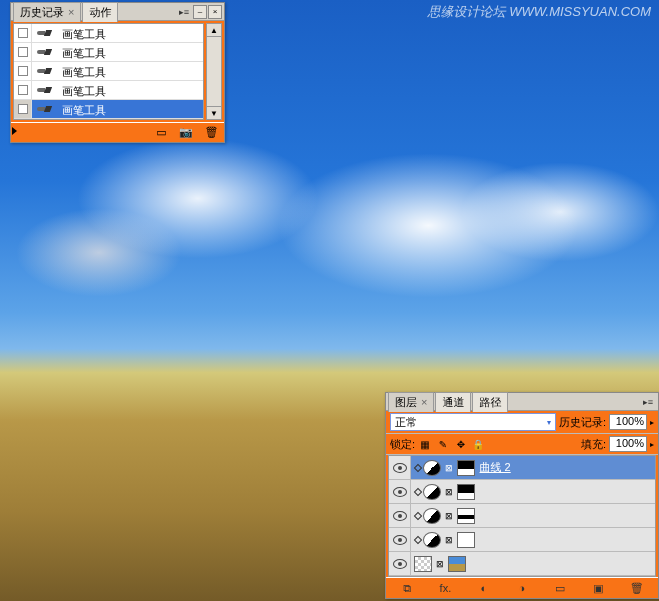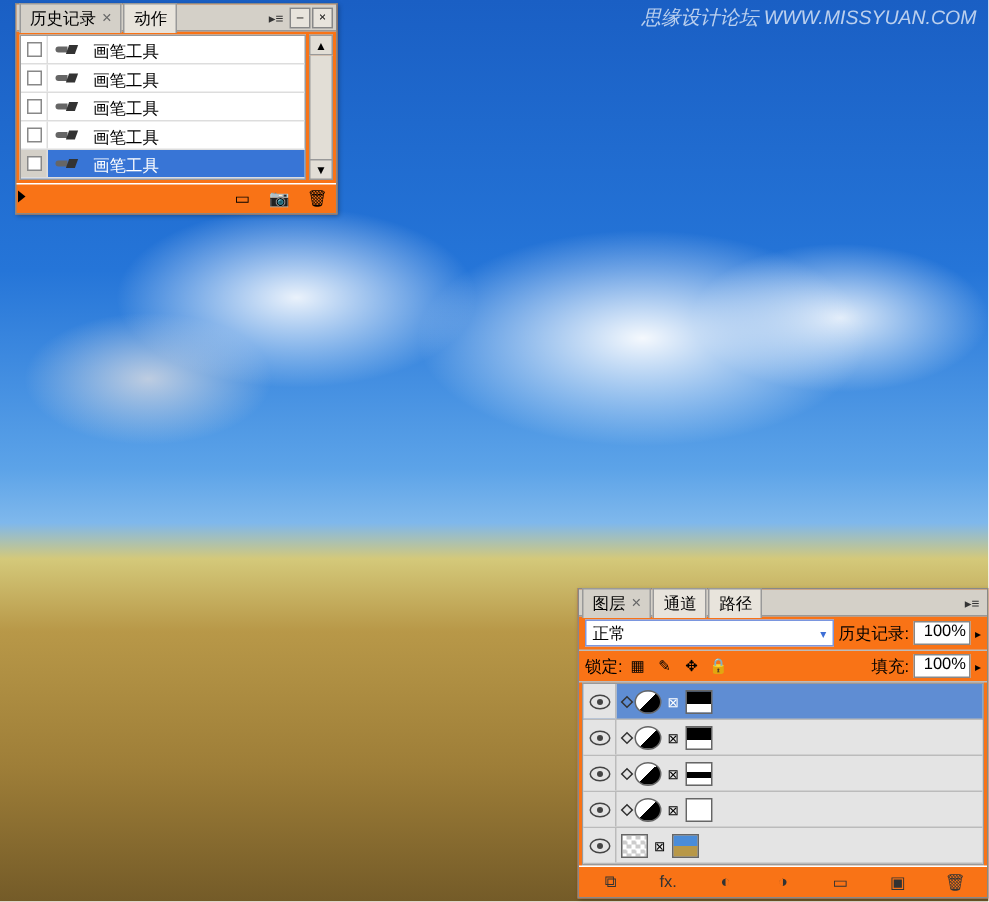--- a/index.html
+++ b/index.html
@@ -180,20 +180,21 @@
     <div class="layer-row selected">
       <div class="eye-cell">
           <div class="eye"></div>
         </div>
       <div class="layer-thumbs">
         <span class="indic"></span>
         <div class="thumb half"></div>
         <span class="link-ic">⊠</span>
         <div class="thumb mask-dark"></div>
       </div>
+      <div class="layer-name">曲线 2</div>
     </div>
     <div class="layer-row">
       <div class="eye-cell">
           <div class="eye"></div>
         </div>
       <div class="layer-thumbs">
         <span class="indic"></span>
         <div class="thumb half"></div>
         <span class="link-ic">⊠</span>
         <div class="thumb mask-dark"></div>

